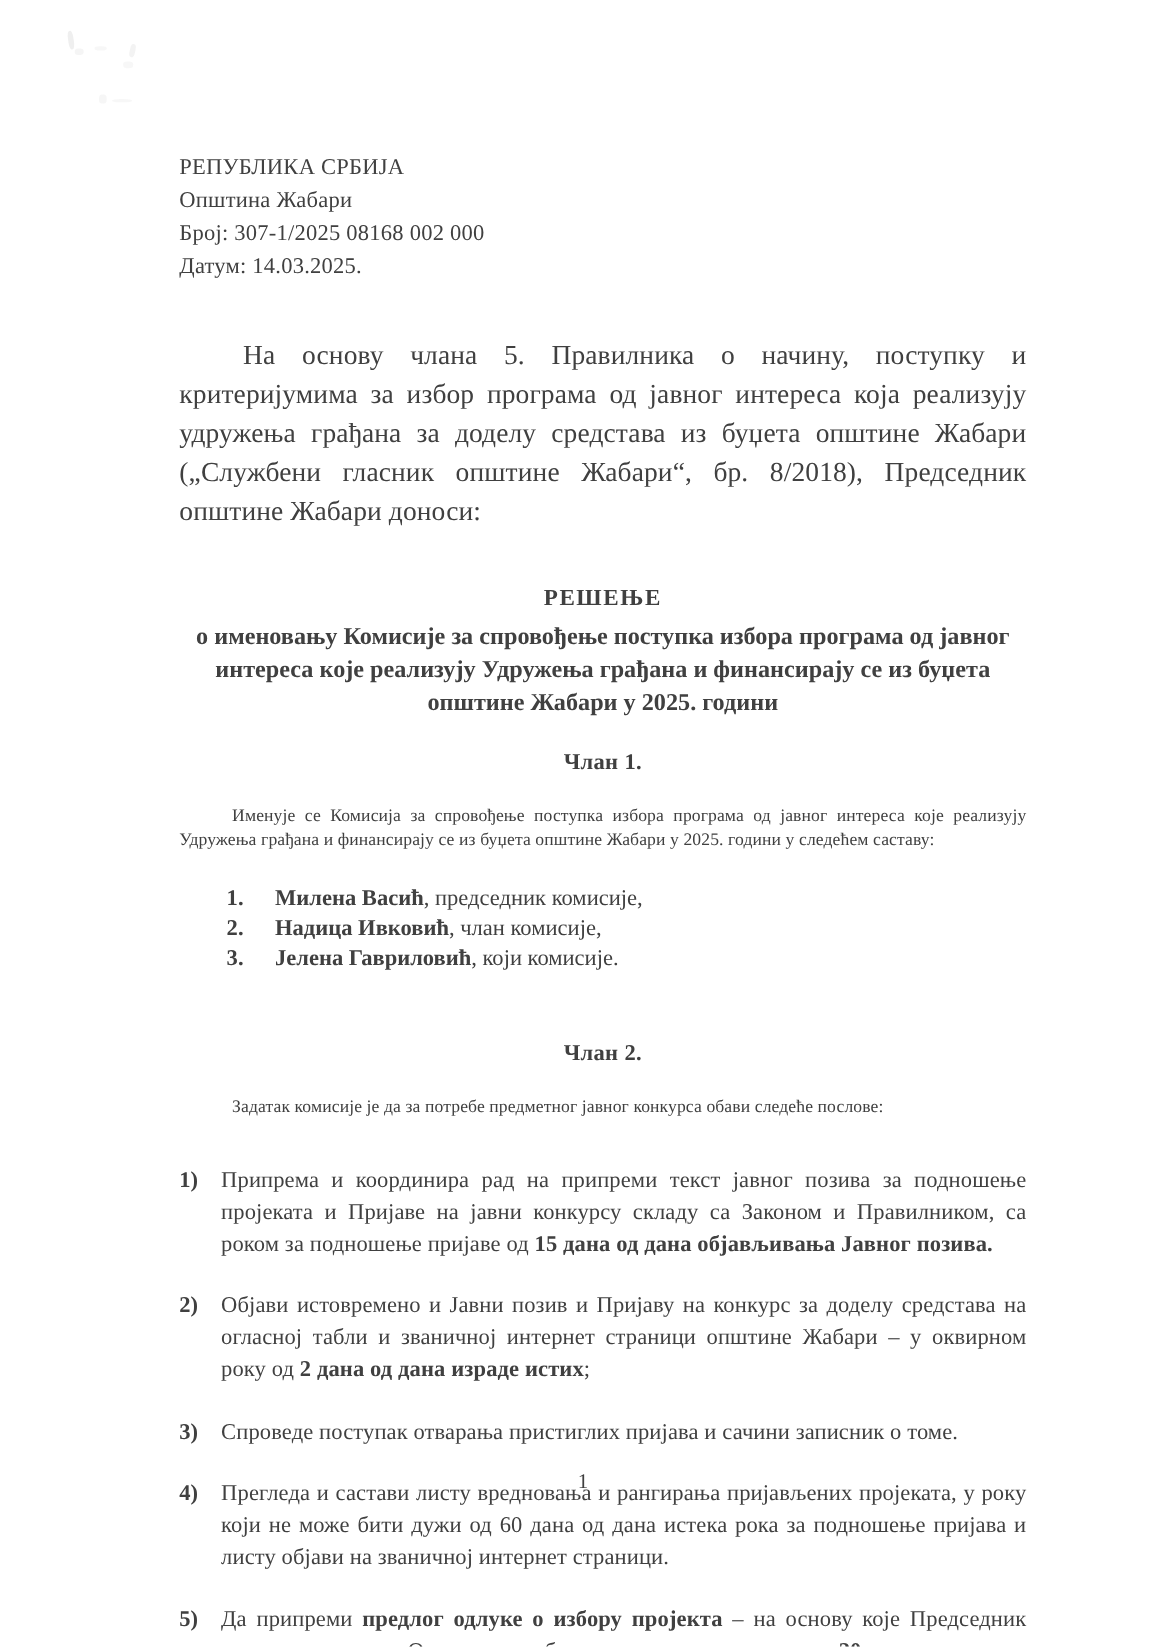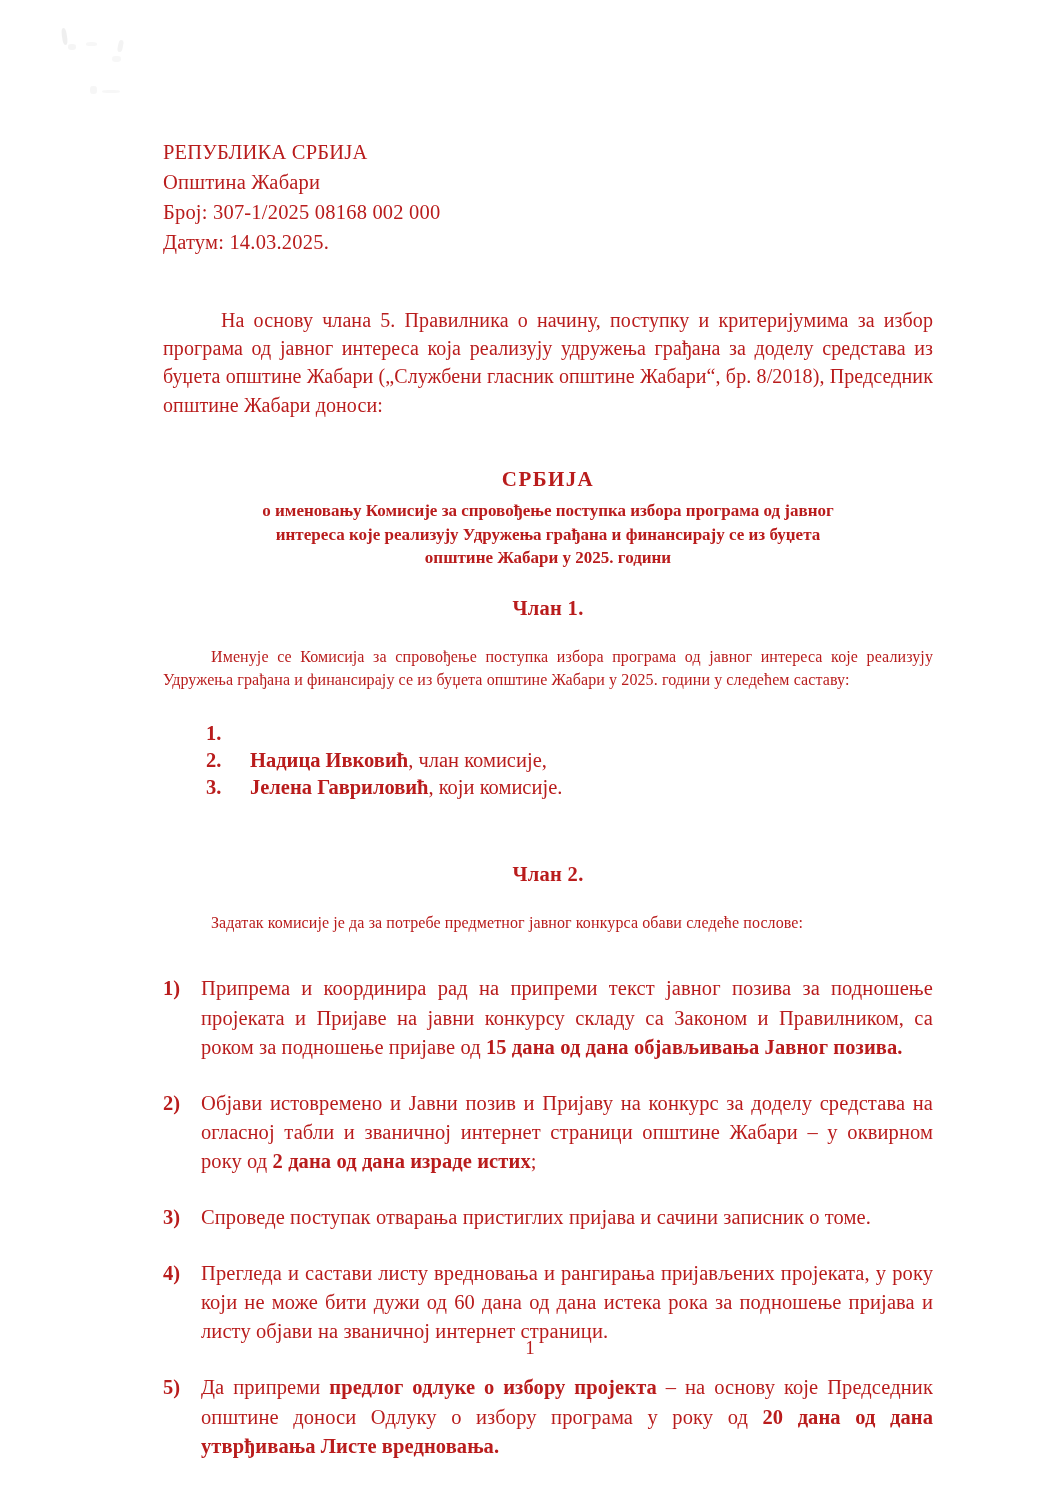--- a/index.html
+++ b/index.html
@@ -8,21 +8,21 @@
     padding: 0;
     background: #ffffff;
   }
   .page {
     position: relative;
     width: 1060px;
     height: 1497px;
     margin: 0 auto;
     background: #ffffff;
     font-family: "Liberation Serif", "DejaVu Serif", serif;
-    color: #b91c1c;
+    color: #404040;
     overflow: hidden;
     box-sizing: border-box;
   }
 
   
   .scan-artifacts {
     position: absolute;
     top: 0; left: 0;
     width: 180px; height: 110px;
     pointer-events: none;
@@ -53,40 +53,40 @@
     margin-top: 138px;
     font-size: 20.5px;
     line-height: 1.46;
     letter-spacing: 0.2px;
   }
   .letterhead div { white-space: nowrap; }
 
   
   .intro {
     margin-top: 48px;
-    font-size: 20px;
+    font-size: 25px;
     line-height: 1.42;
     text-align: justify;
     text-indent: 58px;
     letter-spacing: 0.1px;
   }
 
   
   .doc-title {
     margin-top: 48px;
     text-align: center;
   }
   .doc-title .resolution-word {
     font-size: 21px;
     font-weight: bold;
     letter-spacing: 1.4px;
   }
   .doc-title .subtitle {
     margin-top: 7px;
-    font-size: 17px;
+    font-size: 22px;
     font-weight: bold;
     line-height: 1.37;
   }
   .doc-title .subtitle div { white-space: nowrap; }
 
   
   .article-heading {
     text-align: center;
     font-size: 20.5px;
     font-weight: bold;
@@ -178,34 +178,35 @@
     <div class="letterhead">
       <div>РЕПУБЛИКА СРБИЈА</div>
       <div>Општина Жабари</div>
       <div>Број: 307-1/2025 08168 002 000</div>
       <div>Датум: 14.03.2025.</div>
     </div>
 
     <p class="intro">На основу члана 5. Правилника о начину, поступку и критеријумима за избор програма од јавног интереса која реализују удружења грађана за доделу средстава из буџета општине Жабари („Службени гласник општине Жабари“, бр. 8/2018), Председник општине Жабари доноси:</p>
 
     <div class="doc-title">
-      <div class="resolution-word">СРБИЈА</div>
+      <div class="resolution-word">РЕШЕЊЕ</div>
       <div class="subtitle">
         <div>о именовању Комисије за спровођење поступка избора програма од јавног</div>
         <div>интереса које реализују Удружења грађана и финансирају се из буџета</div>
         <div>општине Жабари у 2025. години</div>
       </div>
     </div>
 
     <div class="article-heading first">Члан 1.</div>
     <p class="article-body">Именује се Комисија за спровођење поступка избора програма од јавног интереса које реализују Удружења грађана и финансирају се из буџета општине Жабари у 2025. години у следећем саставу:</p>
 
     <div class="members">
         <div class="member-row">
           <span class="member-num">1.</span>
+          <span><span class="member-name">Милена Васић</span><span class="member-role">, председник комисије,</span></span>
         </div>
         <div class="member-row">
           <span class="member-num">2.</span>
           <span><span class="member-name">Надица Ивковић</span><span class="member-role">, члан комисије,</span></span>
         </div>
         <div class="member-row">
           <span class="member-num">3.</span>
           <span><span class="member-name">Јелена Гавриловић</span><span class="member-role">, који комисије.</span></span>
         </div>
       </div>

